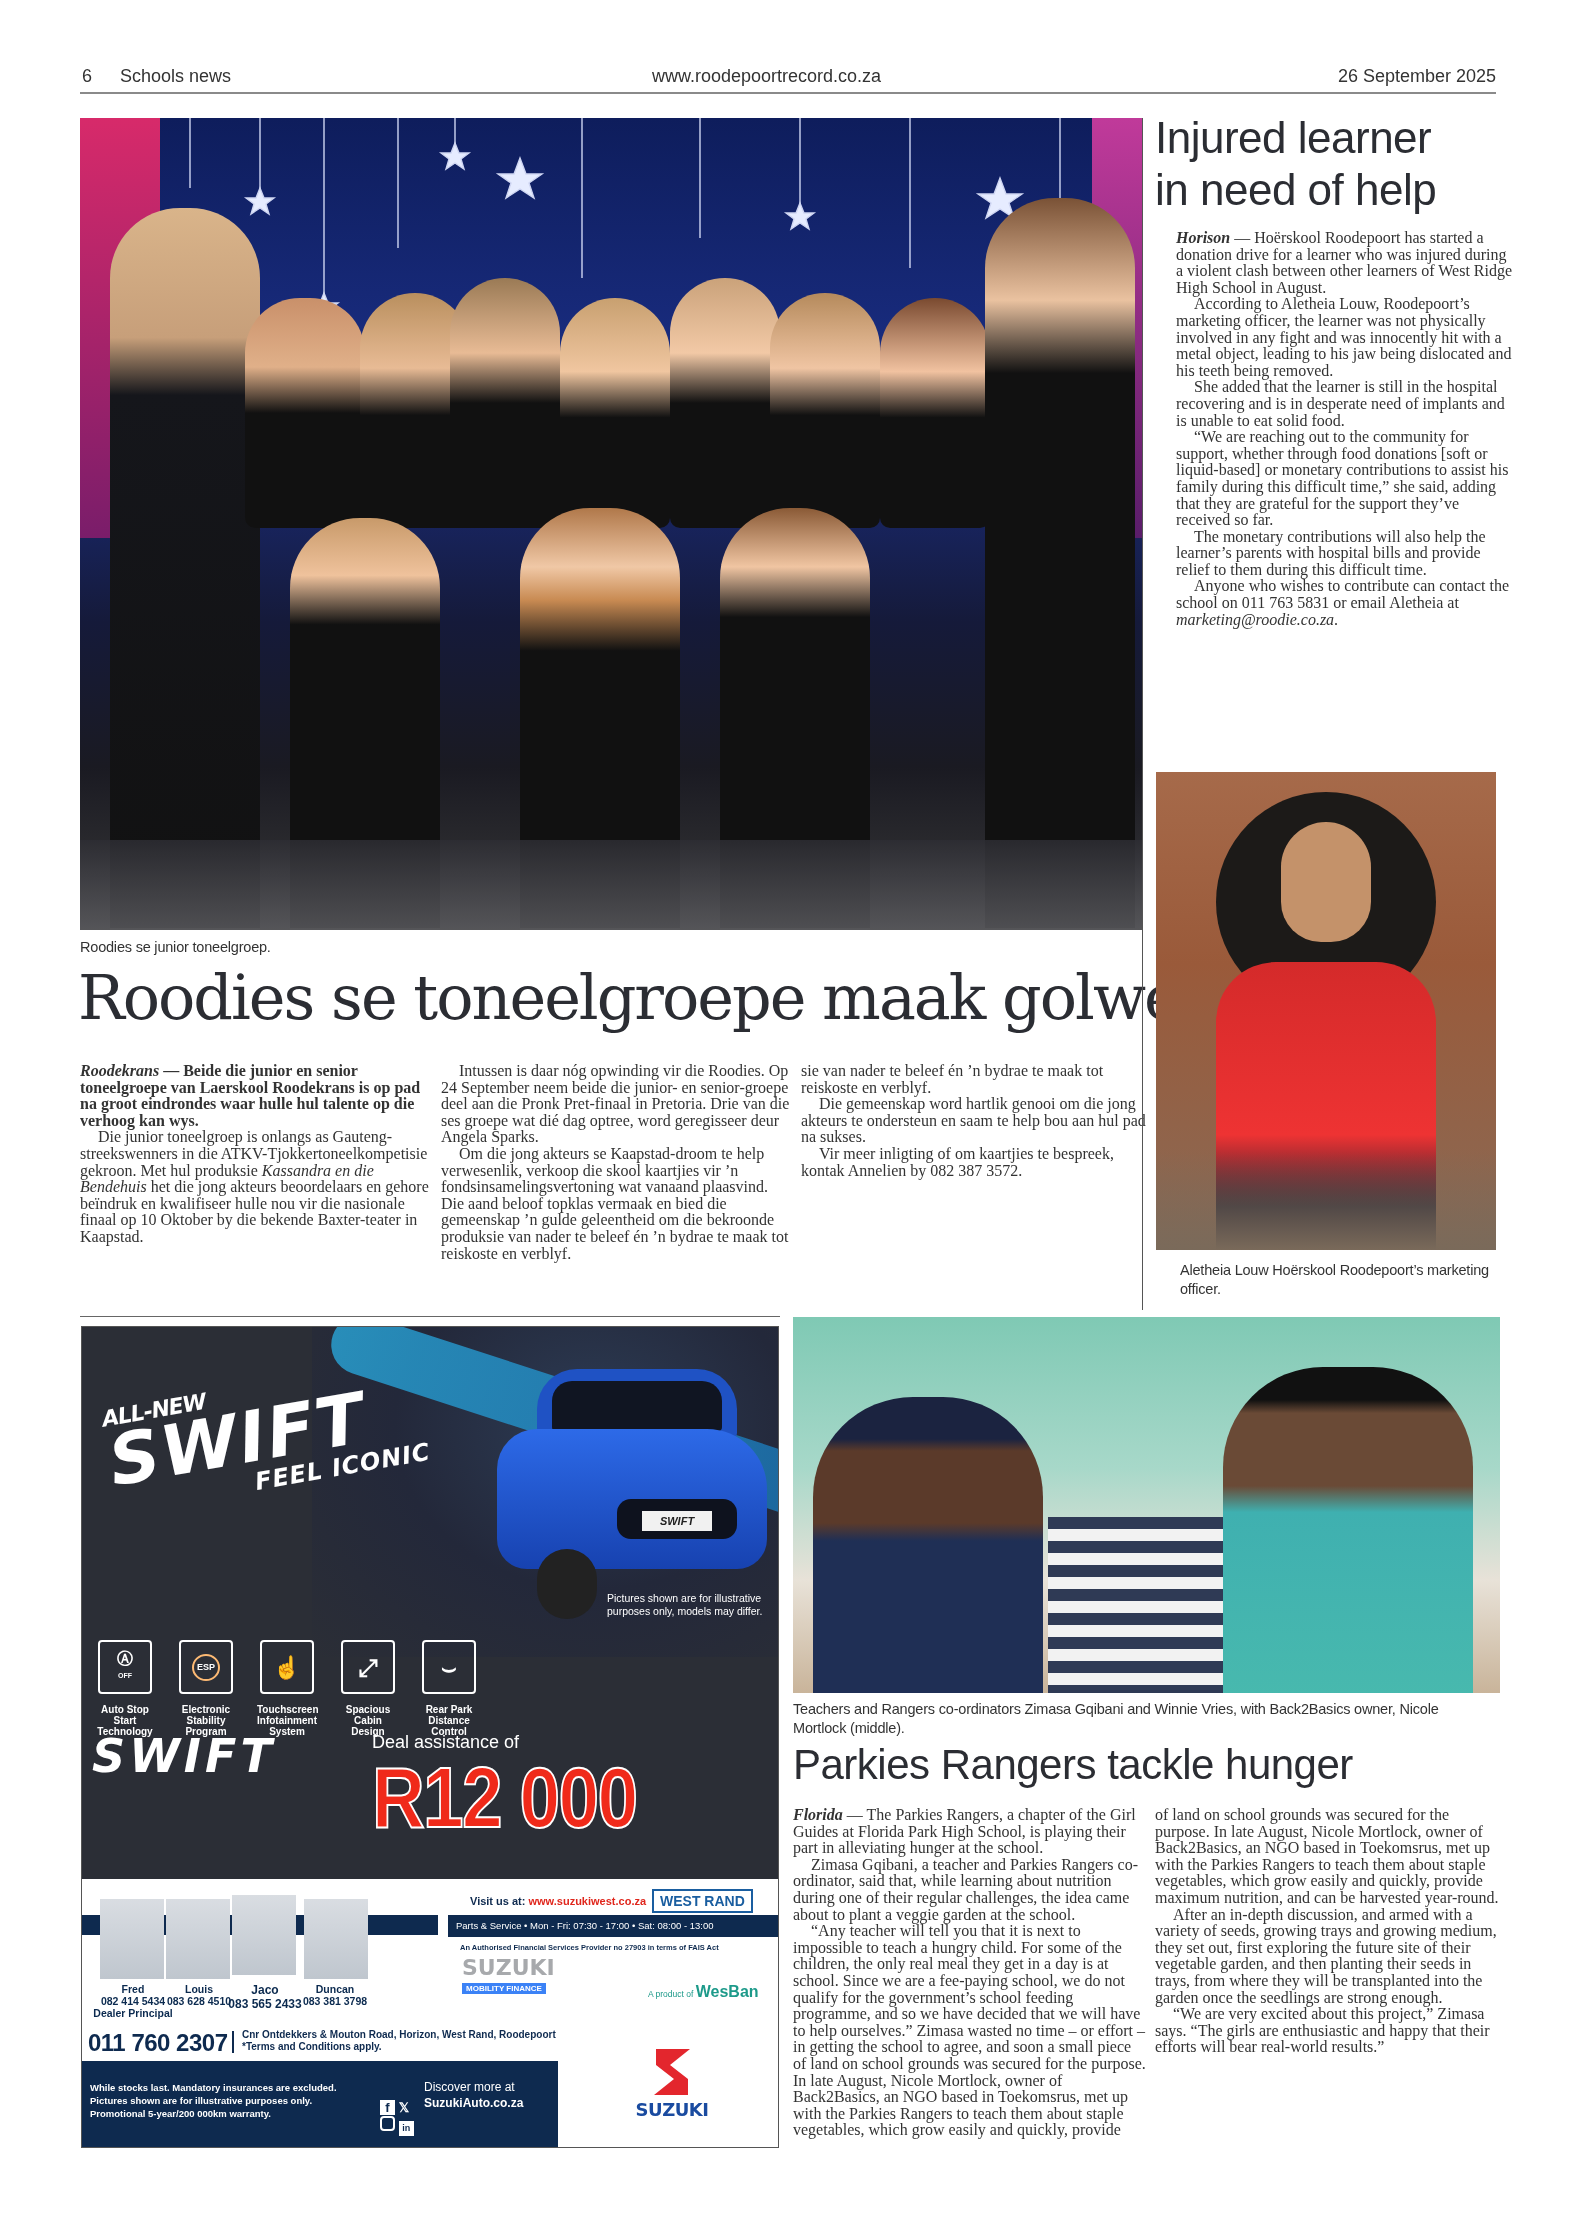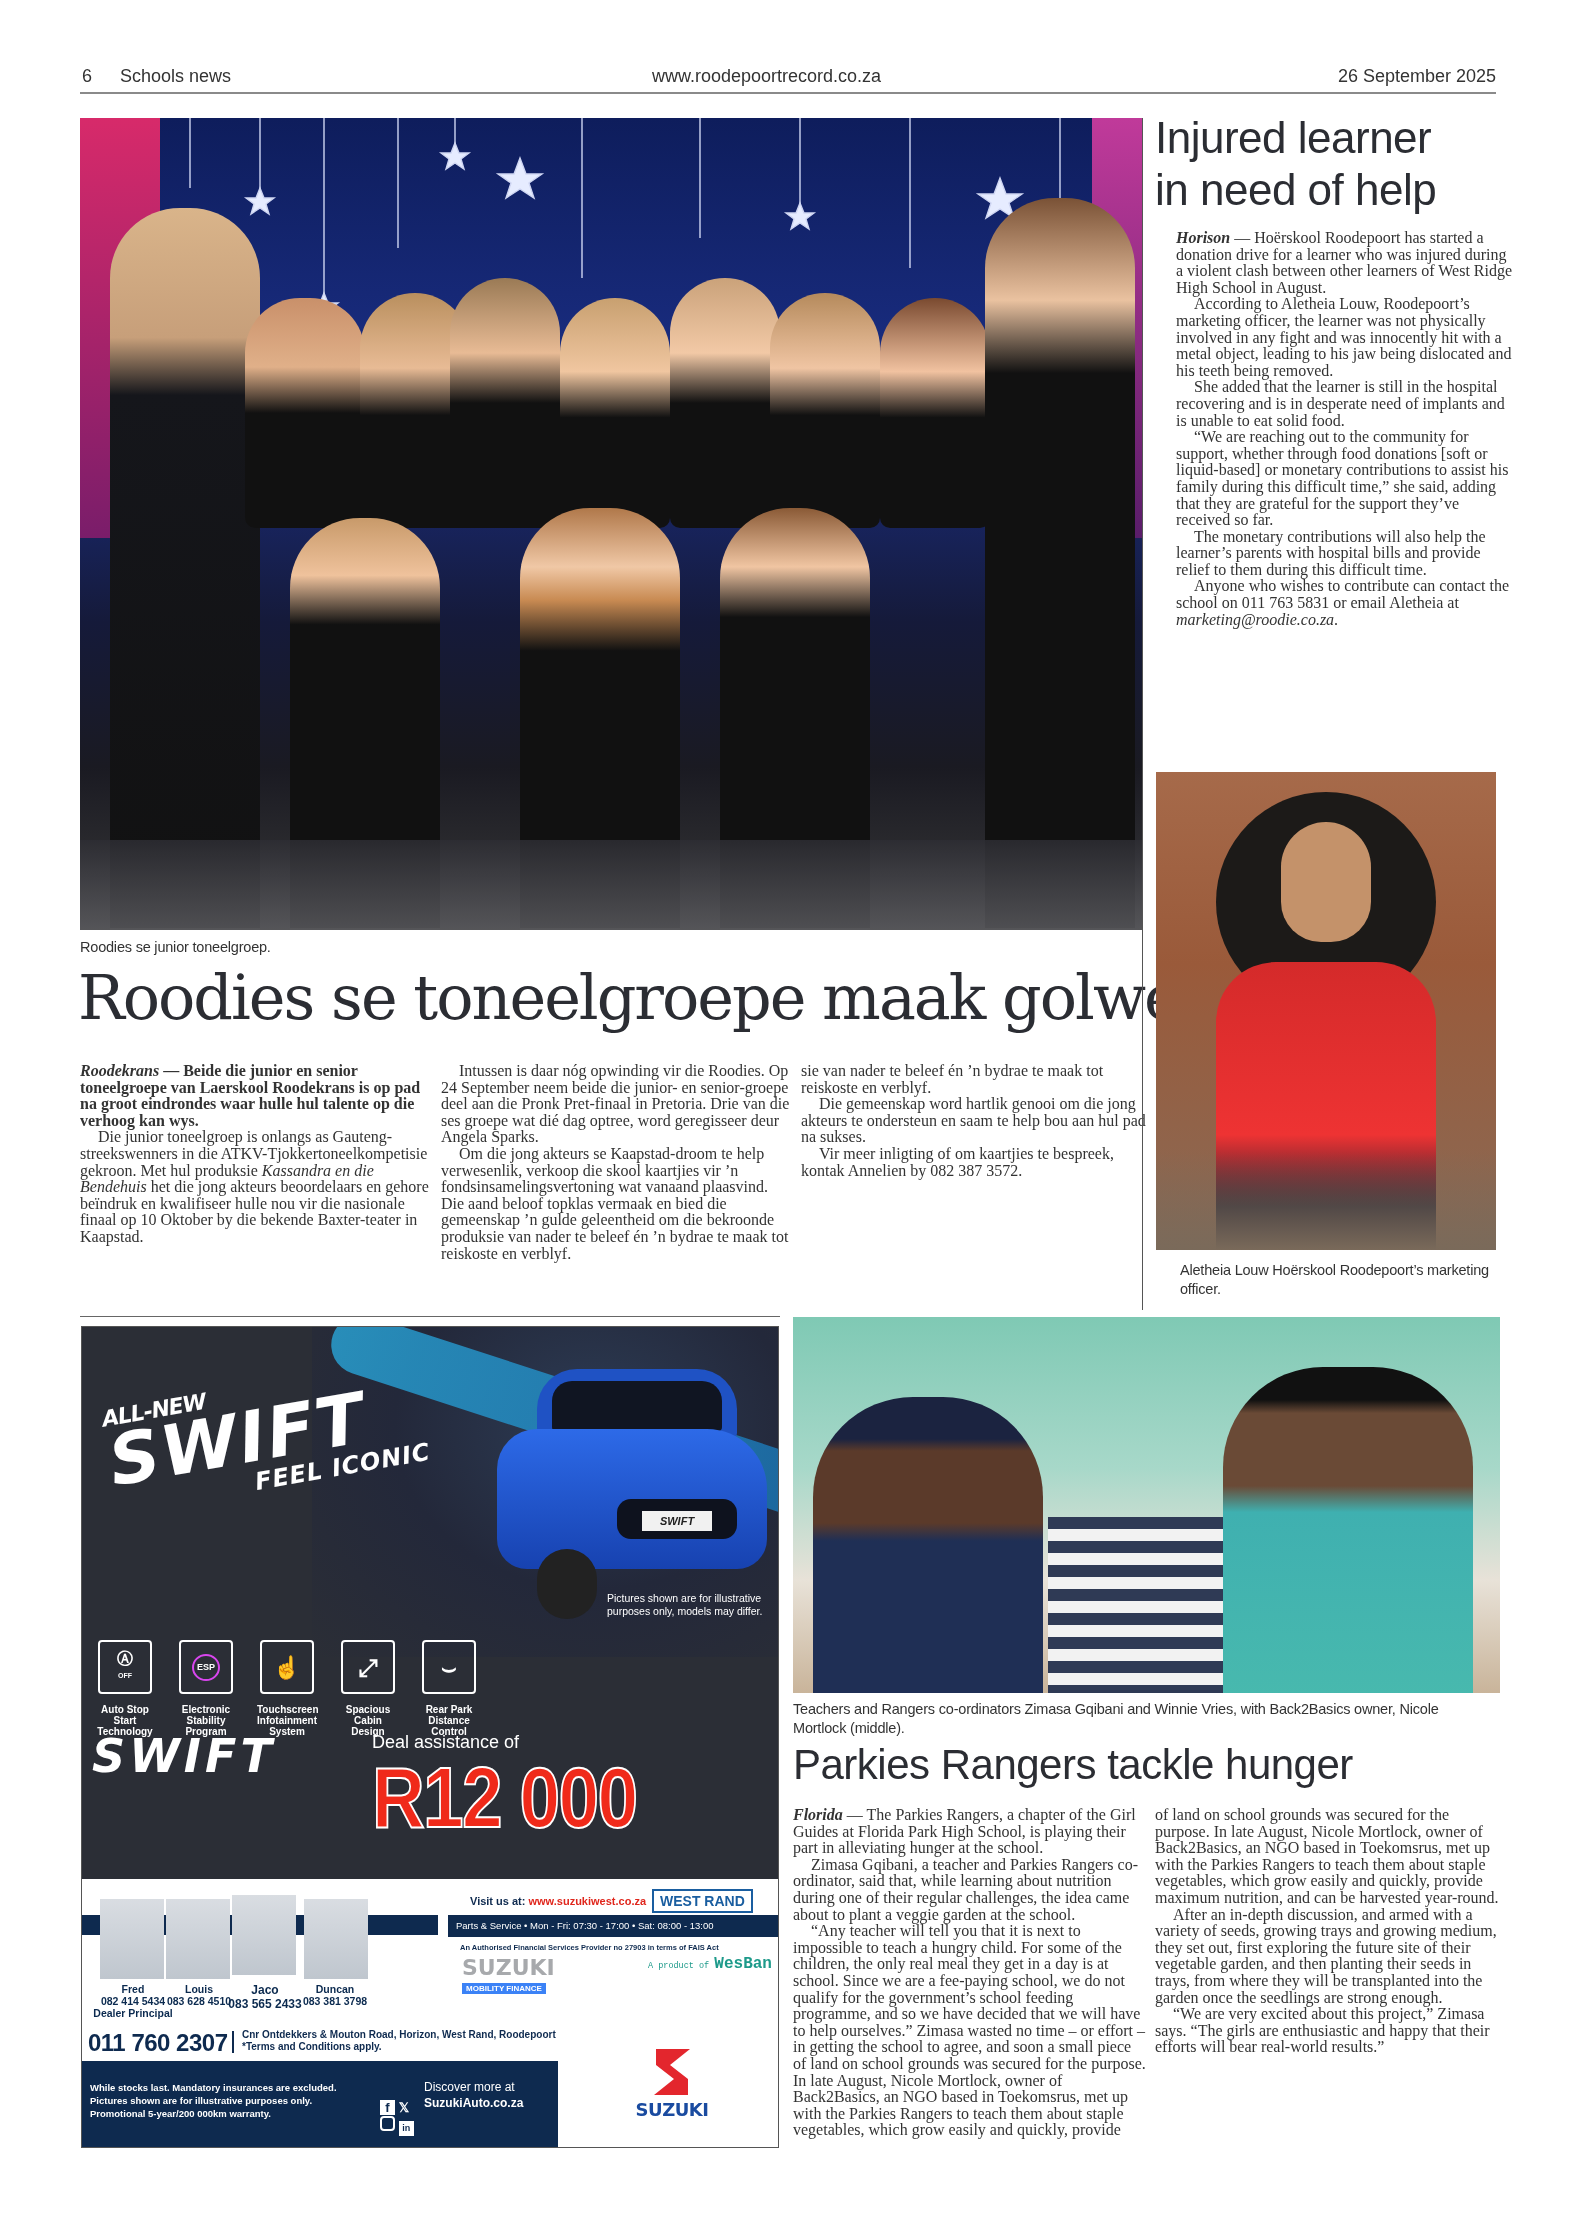--- a/index.html
+++ b/index.html
@@ -154,21 +154,21 @@
   <div class="abs" style="left:525px;top:265px;width:170px;font-family:'Liberation Sans',sans-serif;font-size:10.5px;color:#fff;line-height:13px;">Pictures shown are for illustrative purposes only, models may differ.</div>
 
   <div class="feat" style="left:13px;top:313px;">
     <div class="box">
         <span style="font-size:16px;line-height:14px;">Ⓐ<br><span style="font-size:7px;">OFF</span></span>
       </div>
     <span>Auto Stop Start Technology</span>
   </div>
   <div class="feat" style="left:94px;top:313px;">
     <div class="box">
-        <span style="border:2px solid #d946ef;border-radius:50%;padding:6px 3px;font-size:9px;">ESP</span>
+        <span style="border:2px solid #fdba74;border-radius:50%;padding:6px 3px;font-size:9px;">ESP</span>
       </div>
     <span>Electronic Stability Program</span>
   </div>
   <div class="feat" style="left:175px;top:313px;">
     <div class="box">
         <span style="font-size:22px;">☝</span>
       </div>
     <span>Touchscreen Infotainment System</span>
   </div>
   <div class="feat" style="left:256px;top:313px;">
@@ -211,21 +211,21 @@
         <div>Duncan</div>
         <div>083 381 3798</div>
       </div>
 
     <div class="abs" style="left:388px;top:16px;font-family:'Liberation Sans',sans-serif;font-weight:bold;font-size:11px;color:#0e2a4f;"><span>Visit us at:</span> <span style="color:#e0261c">www.suzukiwest.co.za</span></div>
     <div class="abs" style="left:570px;top:10px;padding:2px 6px;border:2px solid #1a5ea0;font-family:'Liberation Sans',sans-serif;font-weight:bold;font-size:14px;color:#1a5ea0;">WEST RAND</div>
     <div class="abs" style="left:366px;top:36px;width:332px;height:22px;background:#0e2a4f;color:#fff;font-family:'Liberation Sans',sans-serif;font-size:9.5px;line-height:22px;padding-left:8px;">Parts &amp; Service • Mon - Fri: 07:30 - 17:00 • Sat: 08:00 - 13:00</div>
     <div class="abs" style="left:378px;top:64px;font-family:'Liberation Sans',sans-serif;font-weight:bold;font-size:7.5px;color:#0e2a4f;">An Authorised Financial Services Provider no 27903 in terms of FAIS Act</div>
     <div class="abs" style="left:380px;top:76px;font-family:'DejaVu Sans',sans-serif;font-weight:bold;font-size:22px;color:#a7a9ac;">SUZUKI</div>
     <div class="abs" style="left:380px;top:104px;background:#3b82f6;color:#fff;font-family:'Liberation Sans',sans-serif;font-weight:bold;font-size:8px;padding:1px 4px;">MOBILITY FINANCE</div>
-    <div class="abs" style="left:566px;top:76px;font-family:Liberation Mono, monospace;font-size:8.5px;color:#1d9a8a;"><span>A product of</span> <span style="font-size:16px;font-weight:bold;">WesBan</span></div>
+    <div class="abs" style="left:566px;top:104px;font-family:Liberation Sans, sans-serif;font-size:8.5px;color:#1d9a8a;"><span>A product of</span> <span style="font-size:16px;font-weight:bold;">WesBan</span></div>
 
     <div class="abs" style="left:6px;top:150px;font-family:'Liberation Sans',sans-serif;font-weight:bold;font-size:24px;color:#0e2a4f;letter-spacing:-0.5px;">011 760 2307</div>
     <div class="abs" style="left:150px;top:152px;width:2px;height:22px;background:#0e2a4f;"></div>
     <div class="abs" style="left:160px;top:150px;font-family:'Liberation Sans',sans-serif;font-weight:bold;font-size:10px;color:#0e2a4f;line-height:12px;">
         <div>Cnr Ontdekkers &amp; Mouton Road, Horizon, West Rand, Roodepoort</div>
         <div>*Terms and Conditions apply.</div>
       </div>
 
     <div class="abs" style="left:0;top:182px;width:476px;height:88px;background:#0e2a4f;">
       <div class="abs" style="left:8px;top:20px;font-family:'Liberation Sans',sans-serif;font-weight:bold;font-size:9.5px;color:#fff;line-height:13px;">

